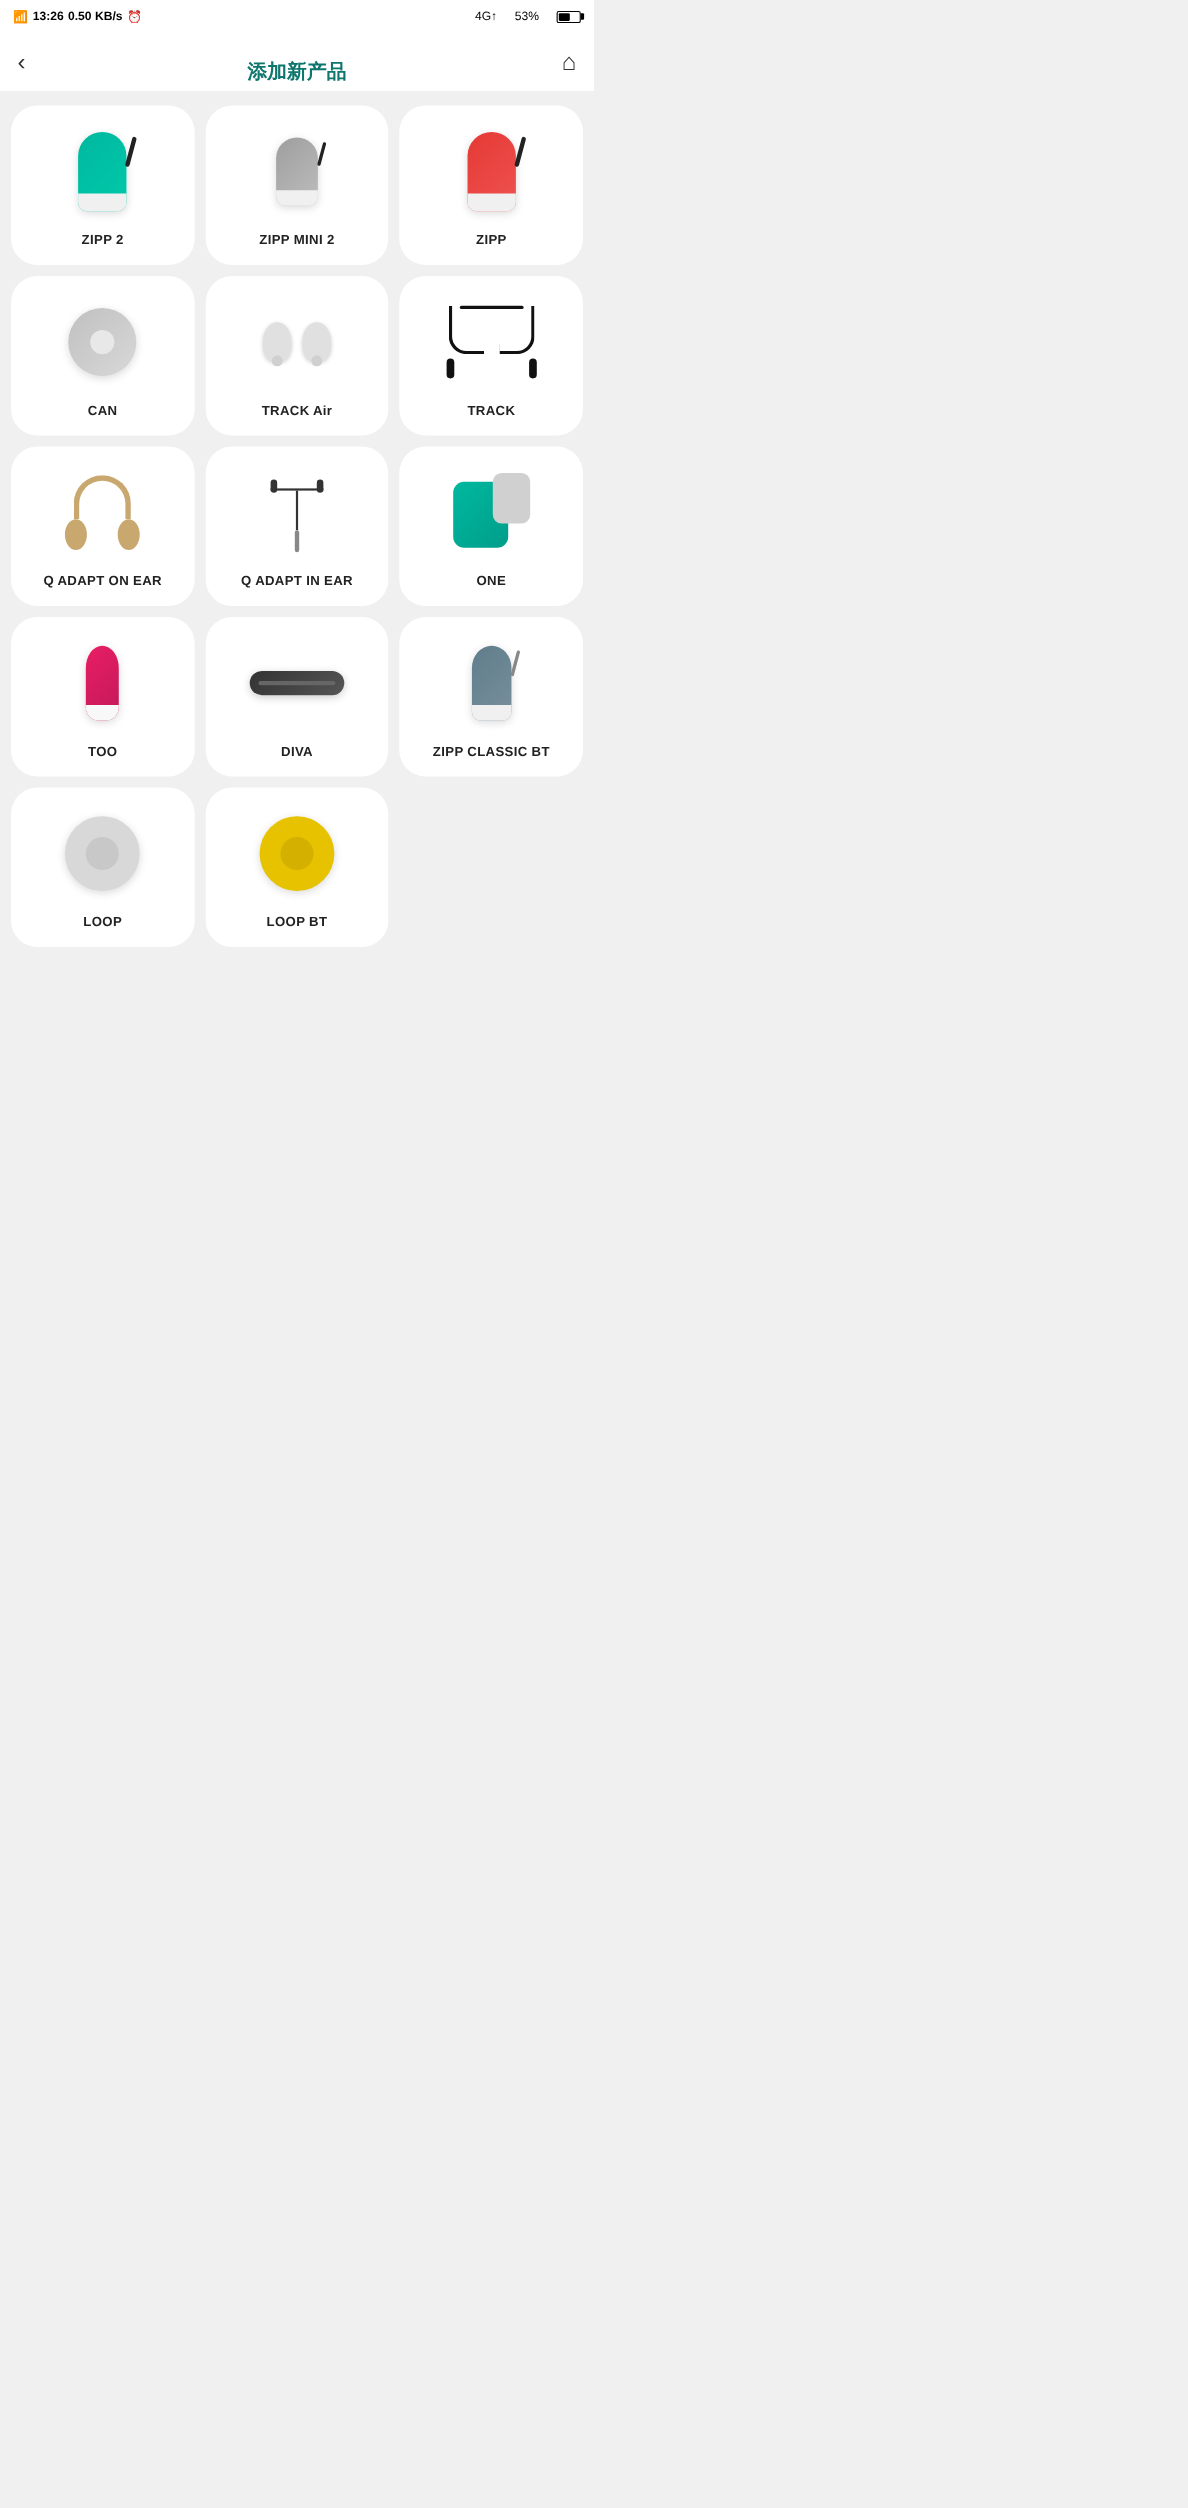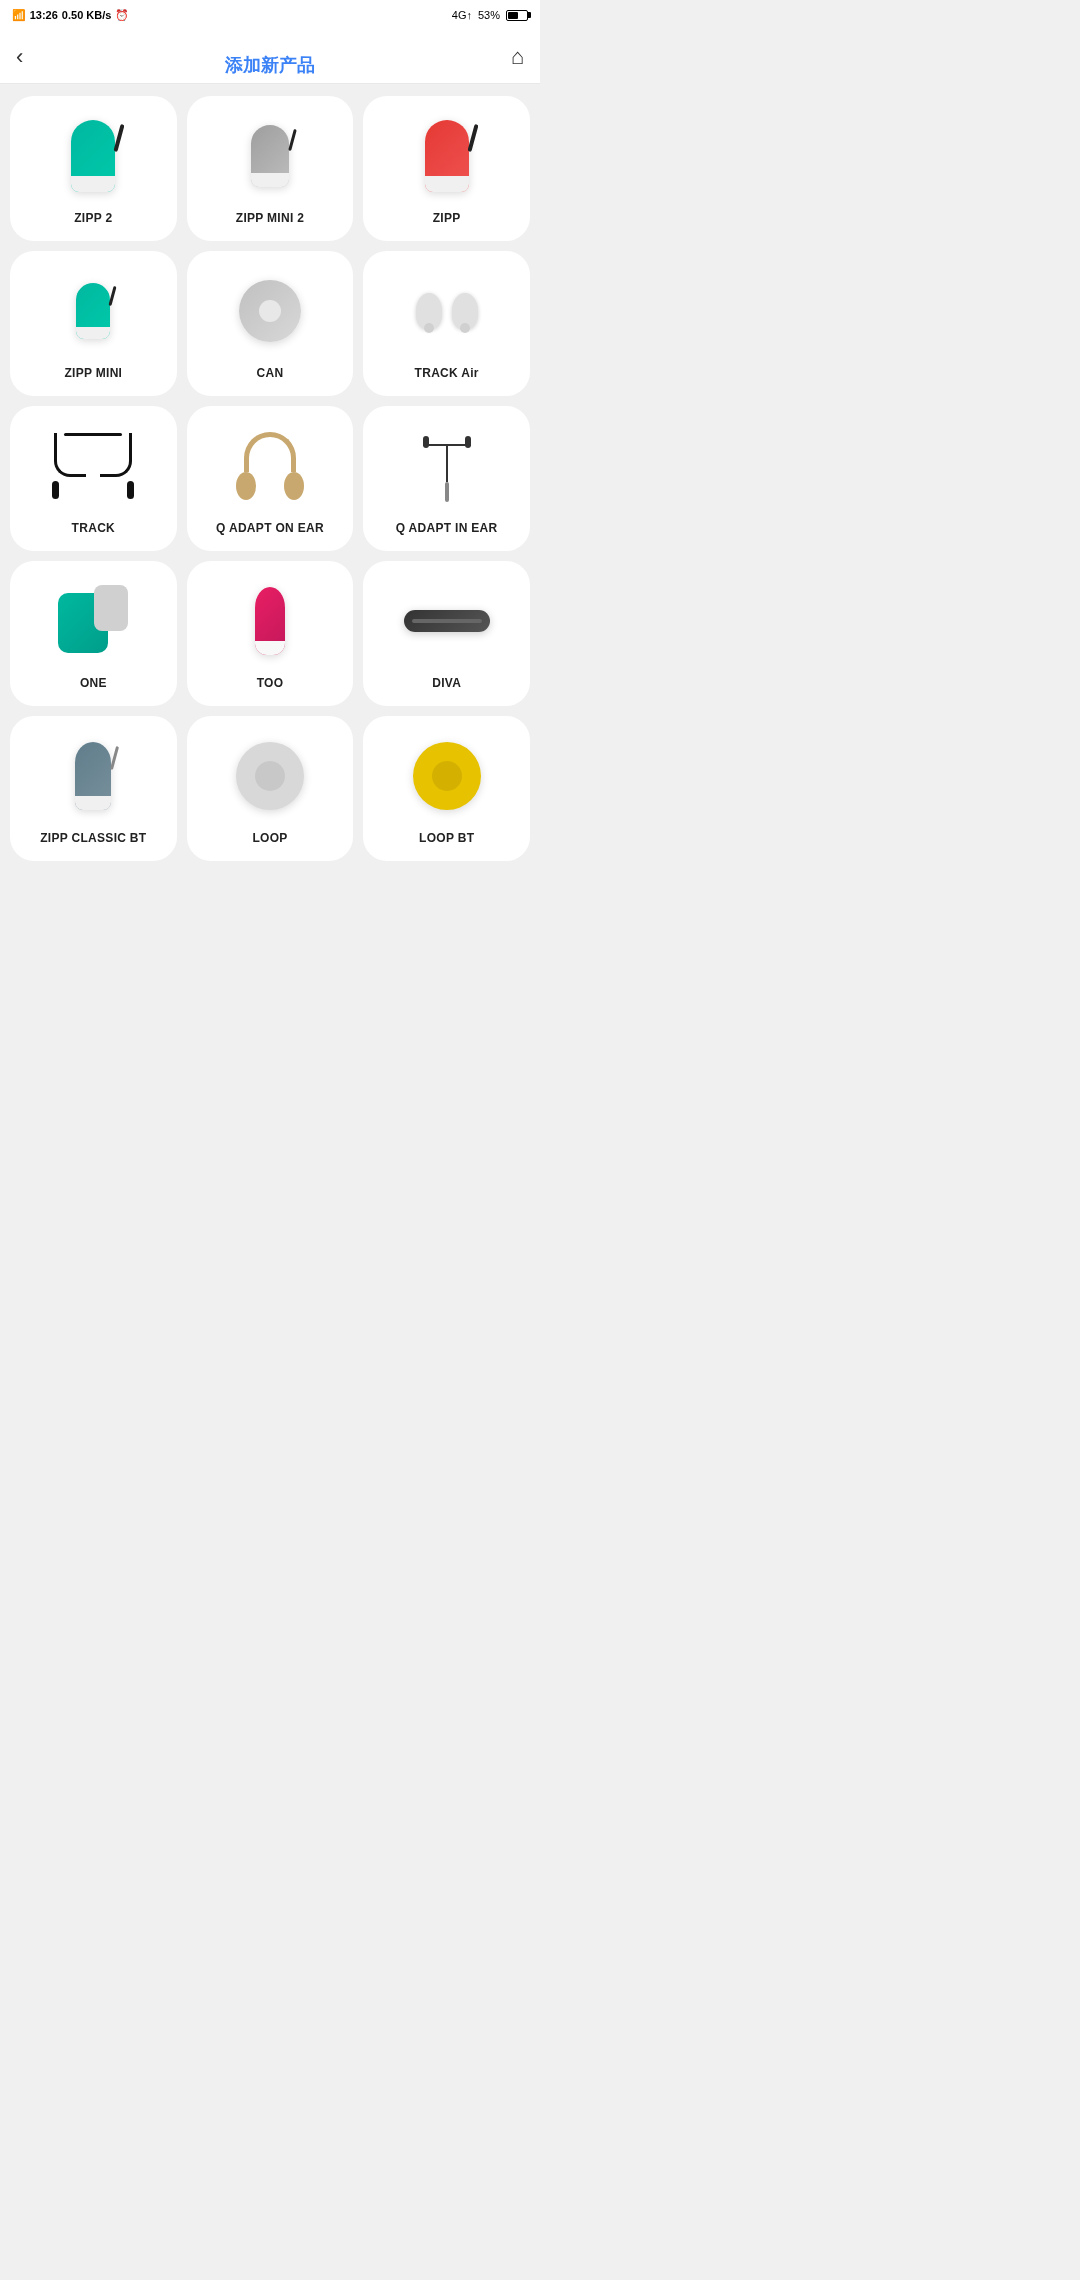--- a/index.html
+++ b/index.html
@@ -16,21 +16,21 @@
       height: 30px;
       background: #fff;
       display: flex;
       align-items: center;
       justify-content: space-between;
       padding: 0 12px;
       font-size: 11px;
       color: #000;
     }
     .status-left { display: flex; align-items: center; gap: 4px; font-size: 11px; font-weight: 600; }
-    .status-right { display: flex; align-items: center; gap: 6px; font-size: 11px; font-weight: 500; }
+    .status-right { display: flex; align-items: center; gap: 16px; font-size: 11px; font-weight: 500; }
     .battery-bar {
       width: 22px; height: 11px; border: 1.5px solid #000; border-radius: 2px; position: relative;
     }
     .battery-bar::after {
       content: ''; position: absolute; right: -4px; top: 50%; transform: translateY(-50%);
       width: 3px; height: 6px; background: #000; border-radius: 0 1px 1px 0;
     }
     .battery-fill {
       position: absolute; left: 1px; top: 1px; bottom: 1px; width: 50%; background: #000; border-radius: 1px;
     }
@@ -43,21 +43,21 @@
       align-items: center;
       justify-content: center;
       position: relative;
       border-bottom: 1px solid #e8e8e8;
     }
     .header-back {
       position: absolute; left: 16px;
       font-size: 22px; color: #333; cursor: pointer;
     }
     .header-title {
-      font-size: 18px; font-weight: 600; color: #3b82f6; margin-top: 17px;
+      font-size: 18px; font-weight: 600; color: #0f766e; margin-top: 17px;
     }
     .header-home {
       position: absolute; right: 16px;
       font-size: 22px; color: #333; cursor: pointer;
     }
 
     .grid-container {
       padding: 12px 10px;
       display: grid;
       grid-template-columns: repeat(3, 1fr);
@@ -215,26 +215,20 @@
     <div class="product-label">ZIPP MINI 2</div>
   </div>
 
   <div class="product-card">
     <div class="product-icon">
       <div class="speaker-zipp"></div>
     </div>
     <div class="product-label">ZIPP</div>
   </div>
 
-  <div class="product-card">
-    <div class="product-icon">
-      <div class="speaker-zipp-mini"></div>
-    </div>
-    <div class="product-label">ZIPP MINI</div>
-  </div>
 
   <div class="product-card">
     <div class="product-icon">
       <div class="speaker-can"></div>
     </div>
     <div class="product-label">CAN</div>
   </div>
 
   <div class="product-card">
     <div class="product-icon">

